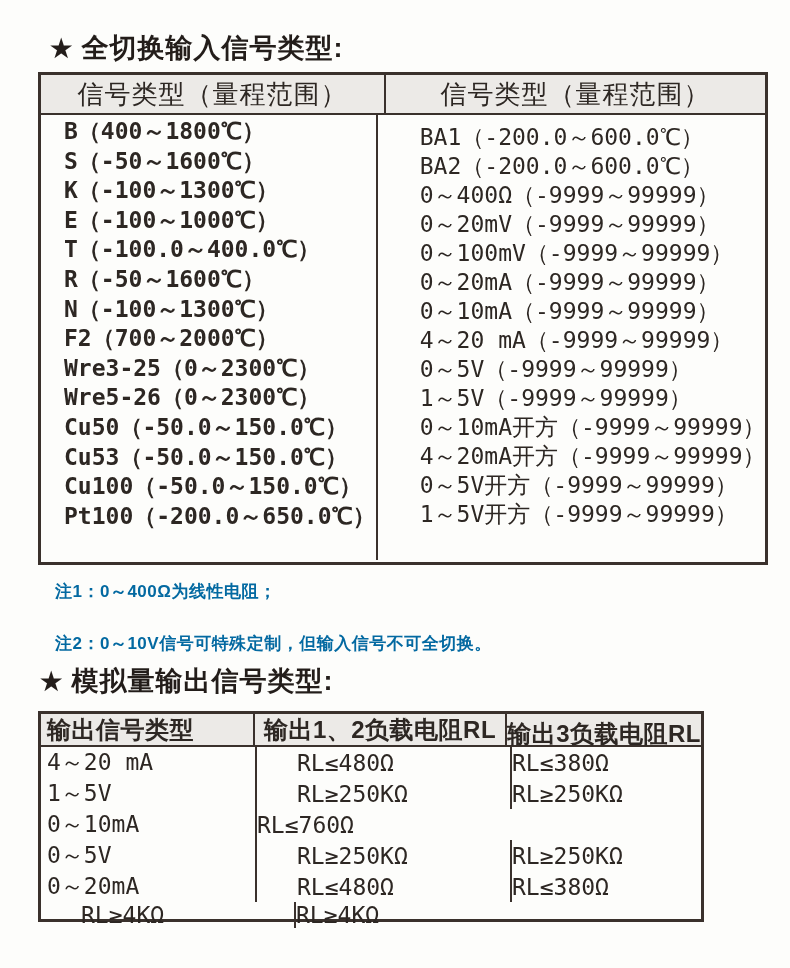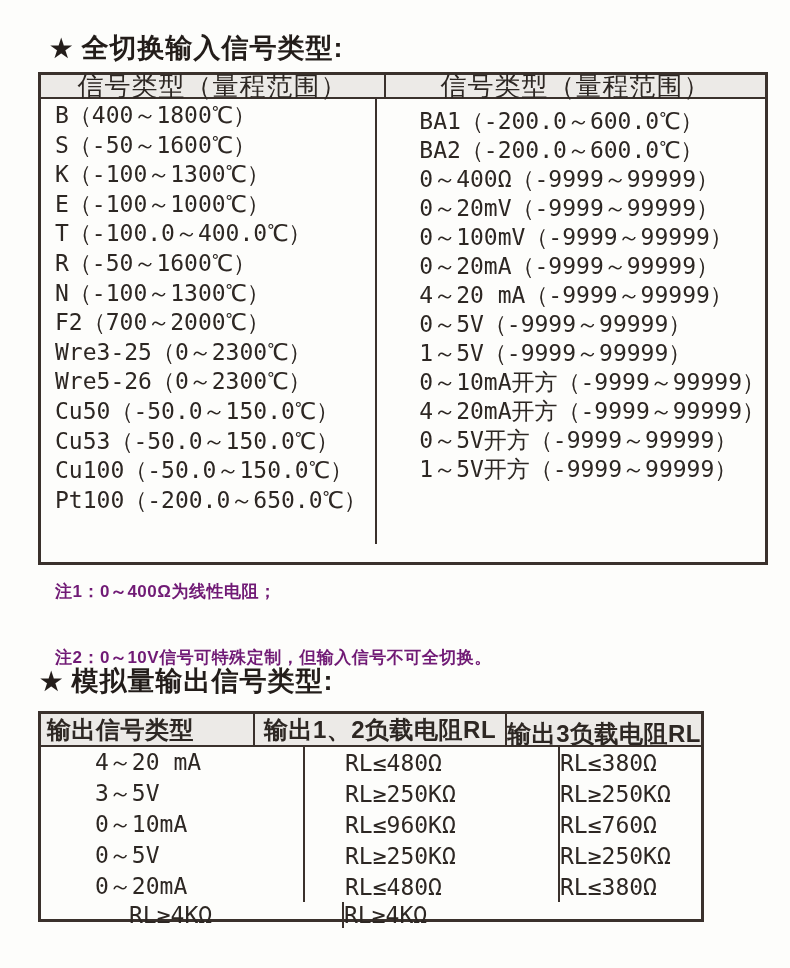--- a/index.html
+++ b/index.html
@@ -26,38 +26,39 @@
 
   
   #table1 {
     position:absolute;
     left:38px; top:72px;
     width:730px; height:493px;
     border:3px solid #3a312c;
   }
   #t1-header {
     display:flex;
-    height:24px;
+    height:40px;
     background:#eceae7;
     border-bottom:2px solid #3a312c;
   }
   .t1h {
     display:flex; align-items:center; justify-content:center;
     font-size:26px;
     letter-spacing:1px;
     white-space:nowrap;
     color:#2d2723;
   }
   .t1h-left  { width:345px; border-right:2px solid #3a312c; }
   .t1h-right { flex:1; }
   #t1-body { display:flex; height:445px; }
   #t1-col-left {
     width:345px;
     border-right:2px solid #3a312c;
-    padding:2px 0 0 14px;
+    padding:2px 0 0 23px;
+    font-weight:bold;
   }
   #t1-col-right {
     flex:1;
     padding:8px 0 0 42px;
   }
   .sig-line {
     font-family:"DejaVu Sans Mono","Liberation Mono",monospace;
     font-size:23px;
     line-height:29.6px;
     white-space:nowrap;
@@ -66,24 +67,24 @@
   #t1-col-right .sig-line { line-height:29px; }
 
   
   .note {
     position:absolute;
     left:55px;
     font-size:17px;
     font-weight:bold;
     letter-spacing:0.5px;
     white-space:nowrap;
-    color:#701a75;
+    color:#0369a1;
   }
   #note1 { top:580px; }
-  #note2 { top:646px; }
+  #note2 { top:632px; }
 
   
   #table2 {
     position:absolute;
     left:38px; top:711px;
     width:666px; height:211px;
     border:3px solid #3a312c;
     display:flex; flex-direction:column;
   }
   #t2-header {
@@ -96,21 +97,21 @@
     display:flex; align-items:center;
     font-size:24px;
     letter-spacing:0.5px;
     white-space:nowrap;
     color:#2d2723;
     font-weight:bold;
   }
   .t2h.c0 { width:216px; padding-left:6px; border-right:2px solid #3a312c; }
   .t2h.c1 { width:255px; justify-content:center; border-right:2px solid #3a312c; }
   .t2h.c2 { flex:1; justify-content:center;margin-top:9px; }
-  #t2-body { flex:1; display:flex; flex-direction:column;margin-left:48px; }
+  #t2-body { flex:1; display:flex; flex-direction:column; }
   .trow { display:flex; flex:1; }
   .tcell {
     display:flex; align-items:center;
     font-family:"DejaVu Sans Mono","Liberation Mono",monospace;
     font-size:23px;
     white-space:nowrap;
     color:#2d2723;
   }
   .tcell.c0 { width:216px; padding-left:6px; border-right:2px solid #3a312c; }
   .tcell.c1 { width:255px; padding-left:40px; border-right:2px solid #3a312c; }
@@ -147,20 +148,21 @@
           <div class="sig-line">Cu100（-50.0～150.0℃）</div>
           <div class="sig-line">Pt100（-200.0～650.0℃）</div>
         </div>
       <div id="t1-col-right">
           <div class="sig-line">BA1（-200.0～600.0℃）</div>
           <div class="sig-line">BA2（-200.0～600.0℃）</div>
           <div class="sig-line">0～400Ω（-9999～99999）</div>
           <div class="sig-line">0～20mV（-9999～99999）</div>
           <div class="sig-line">0～100mV（-9999～99999）</div>
           <div class="sig-line">0～20mA（-9999～99999）</div>
+          <div class="sig-line">0～10mA（-9999～99999）</div>
           <div class="sig-line">4～20 mA（-9999～99999）</div>
           <div class="sig-line">0～5V（-9999～99999）</div>
           <div class="sig-line">1～5V（-9999～99999）</div>
           <div class="sig-line">0～10mA开方（-9999～99999）</div>
           <div class="sig-line">4～20mA开方（-9999～99999）</div>
           <div class="sig-line">0～5V开方（-9999～99999）</div>
           <div class="sig-line">1～5V开方（-9999～99999）</div>
         </div>
     </div>
   </div>
@@ -178,27 +180,26 @@
       <div class="t2h c1">输出1、2负载电阻RL</div>
       <div class="t2h c2">输出3负载电阻RL</div>
     </div>
     <div id="t2-body">
         <div class="trow">
           <div class="tcell c0">4～20 mA</div>
           <div class="tcell c1">RL≤480Ω</div>
           <div class="tcell c2">RL≤380Ω</div>
         </div>
         <div class="trow">
-          <div class="tcell c0">3～5V</div>
+          <div class="tcell c0">1～5V</div>
           <div class="tcell c1">RL≥250KΩ</div>
           <div class="tcell c2">RL≥250KΩ</div>
         </div>
         <div class="trow">
           <div class="tcell c0">0～10mA</div>
-          <div class="tcell c1">RL≤960KΩ</div>
           <div class="tcell c2">RL≤760Ω</div>
         </div>
         <div class="trow">
           <div class="tcell c0">0～5V</div>
           <div class="tcell c1">RL≥250KΩ</div>
           <div class="tcell c2">RL≥250KΩ</div>
         </div>
         <div class="trow">
           <div class="tcell c0">0～20mA</div>
           <div class="tcell c1">RL≤480Ω</div>

